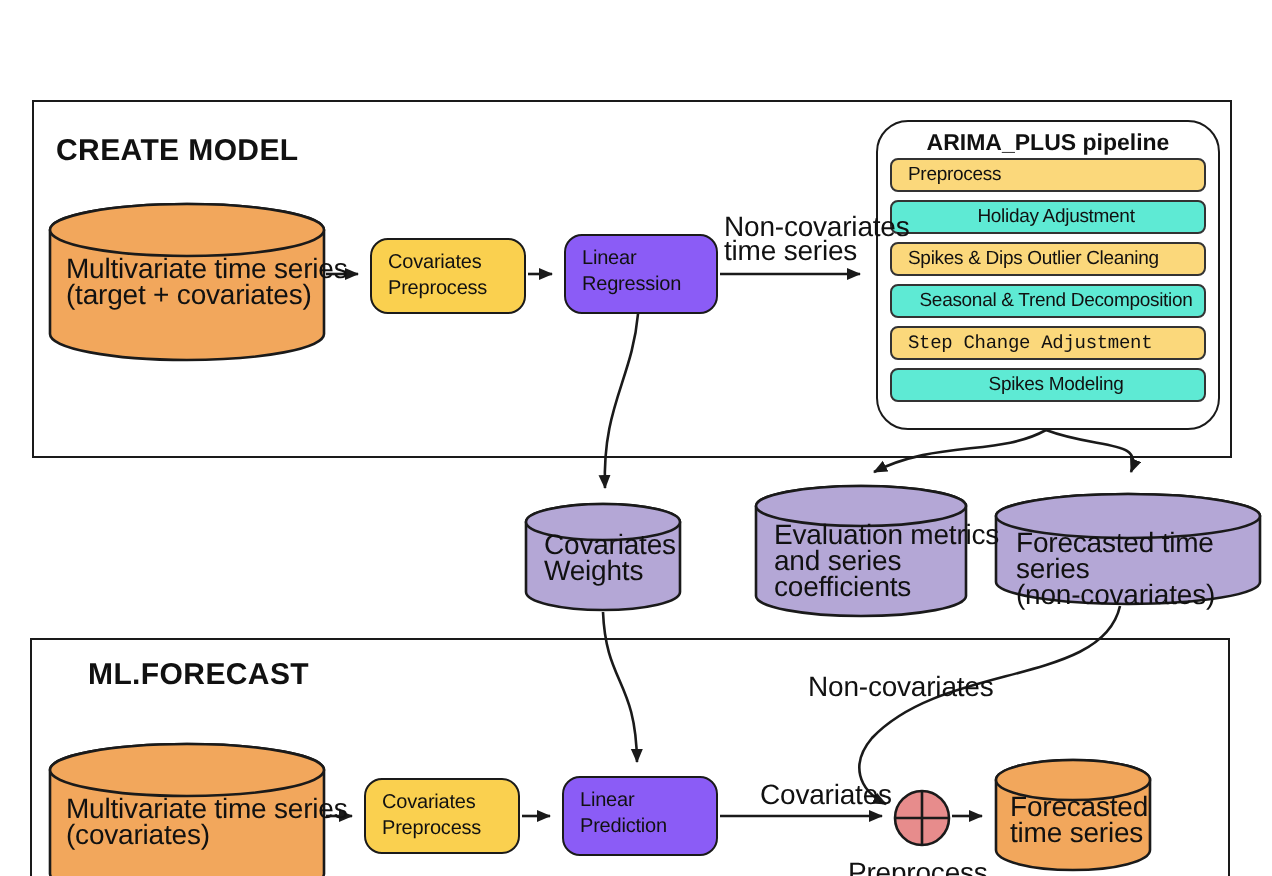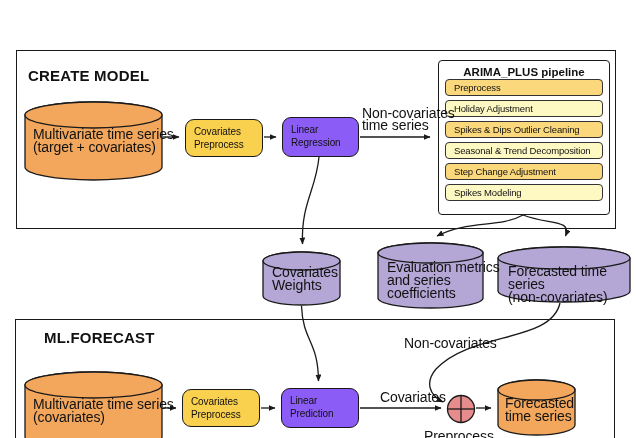--- a/index.html
+++ b/index.html
@@ -19,33 +19,33 @@
   }
   .proc{
     position:absolute;z-index:2;box-sizing:border-box;border:1.4px solid #1a1a1a;
     border-radius:9px;font-size:10px;line-height:12.5px;padding:6px 4px 0 8px;
     white-space:pre-line;letter-spacing:-0.1px;
   }
   .proc.yellow{background:#FAD04F;}
   .proc.green{background:#8b5cf6;}
   .pipeline{
     position:absolute;z-index:2;left:438px;top:20px;width:172px;height:155px;
-    box-sizing:border-box;border:1.6px solid #1a1a1a;border-radius:4px;background:#fff;
+    box-sizing:border-box;border:1.6px solid #1a1a1a;border-radius:16px;background:#fff;
   }
   .pipeline-title{
     position:absolute;left:0;right:0;top:5px;text-align:center;
     font-size:11.5px;font-weight:bold;
   }
   .pill{
     position:absolute;left:6px;width:158px;height:17px;box-sizing:border-box;
     border:1px solid #333;border-radius:4px;font-size:9.5px;line-height:15px;
     padding-left:8px;letter-spacing:-0.15px;white-space:nowrap;overflow:hidden;
   }
   .pill.yellow{background:#FBD87B;}
-  .pill.blue{background:#fef9c3;}
+  .pill.blue{background:#5eead4;text-align:center;}
   .lbl{
     position:absolute;z-index:2;font-size:14px;line-height:13px;
     white-space:pre-line;letter-spacing:-0.1px;
   }
   .lbl.small-lh{line-height:11.8px;}
 </style>
 </head>
 <body>
 
 <div class="stage">
@@ -124,21 +124,21 @@
 Preprocess</div>
   <div class="proc green" style="left:281px;top:348px;width:78px;height:40px;">Linear
 Prediction</div>
 
   <div class="pipeline">
     <div class="pipeline-title">ARIMA_PLUS pipeline</div>
     <div class="pill yellow" style="top:18px;">Preprocess</div>
     <div class="pill blue" style="top:39px;">Holiday Adjustment</div>
     <div class="pill yellow" style="top:60px;">Spikes &amp; Dips Outlier Cleaning</div>
     <div class="pill blue" style="top:81px;">Seasonal &amp; Trend Decomposition</div>
-    <div class="pill yellow" style="top:102px;">Step Change Adjustment</div>
+    <div class="pill yellow" style="top:102px;font-family:Liberation Mono, monospace;">Step Change Adjustment</div>
     <div class="pill blue" style="top:123px;">Spikes Modeling</div>
   </div>
 
   <div class="lbl" style="left:33px;top:88px;">Multivariate time series
 (target + covariates)</div>
   <div class="lbl small-lh" style="left:362px;top:68px;">Non-covariates
 time series</div>
   <div class="lbl" style="left:272px;top:226px;">Covariates
 Weights</div>
   <div class="lbl" style="left:387px;top:221px;">Evaluation metrics

